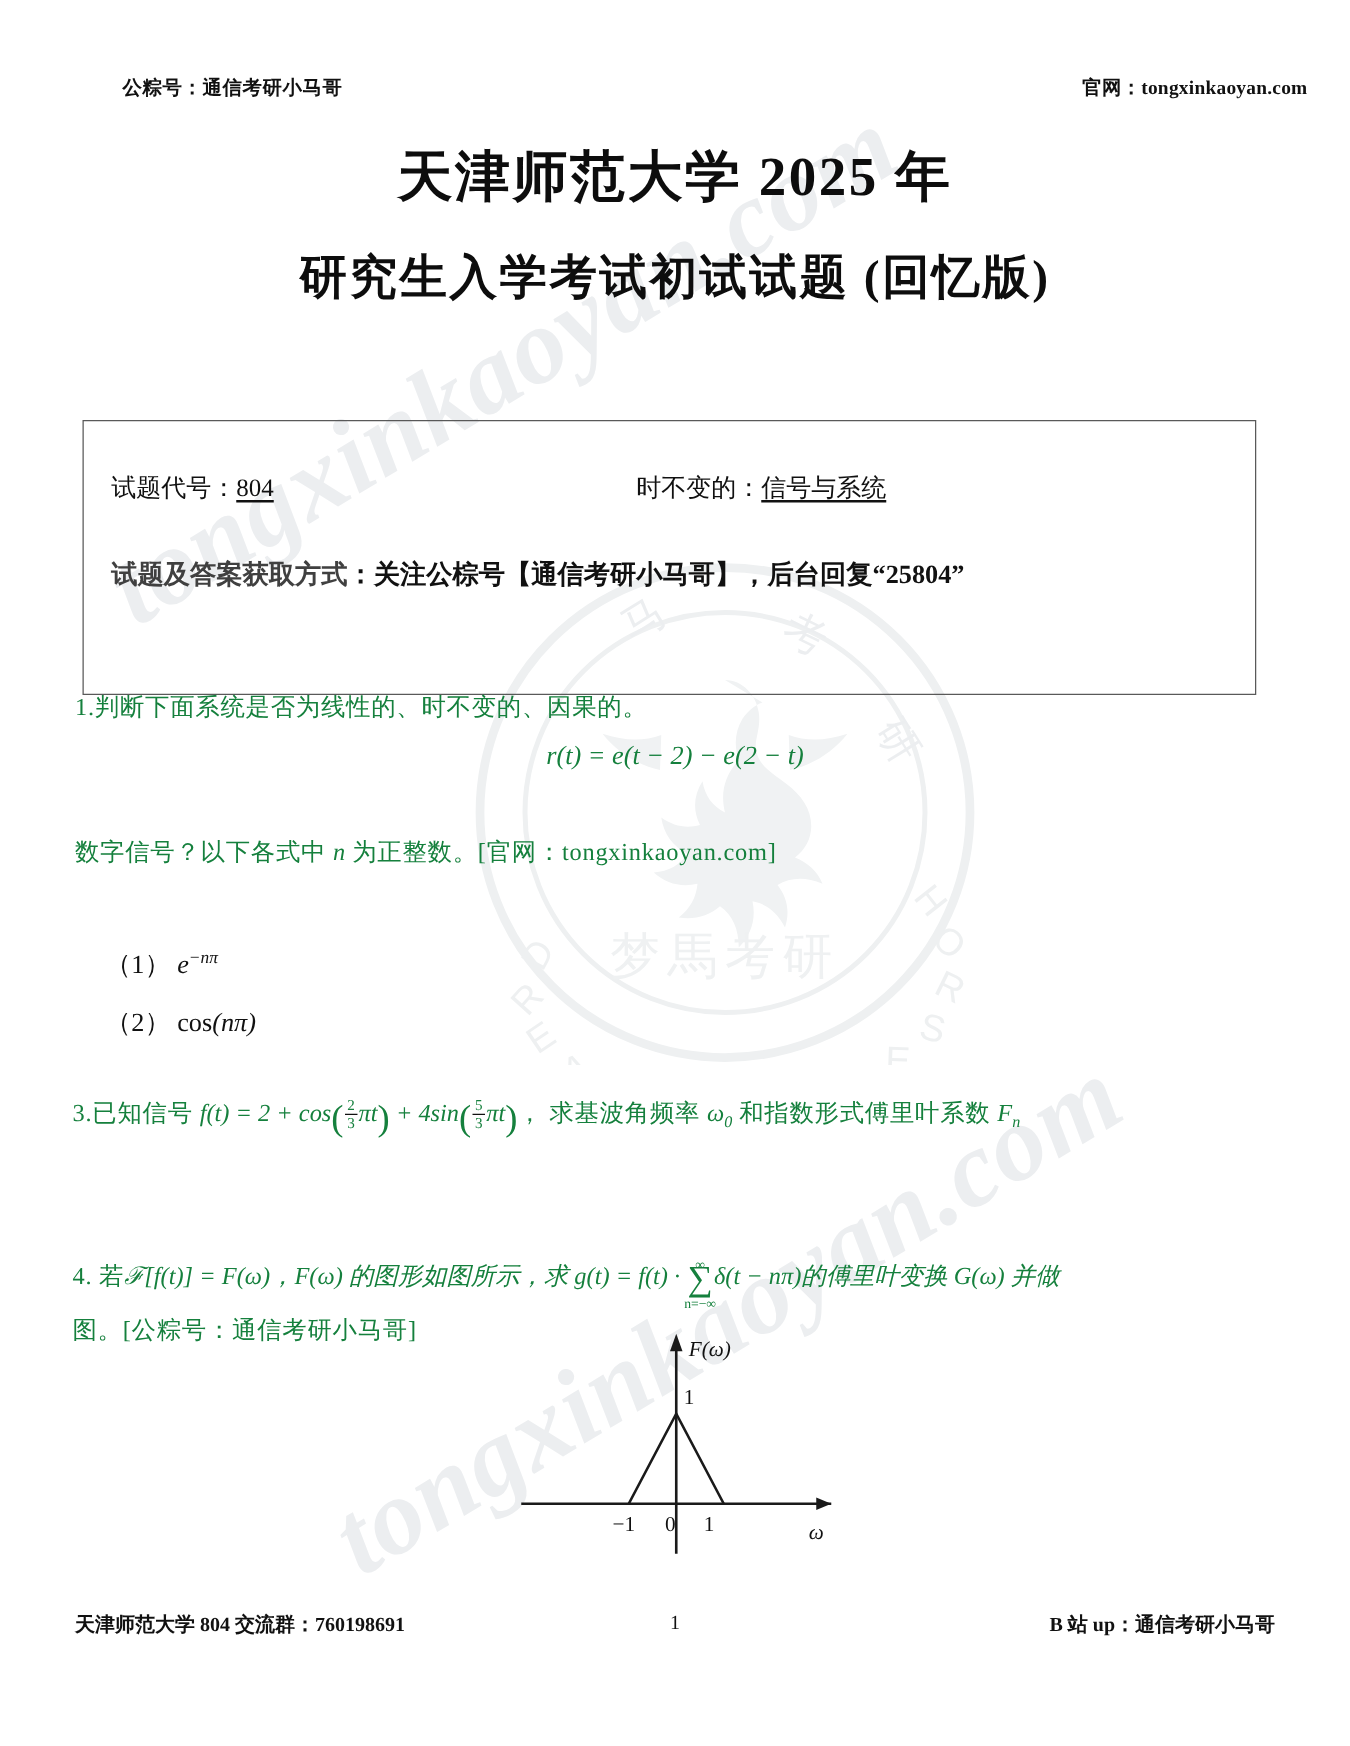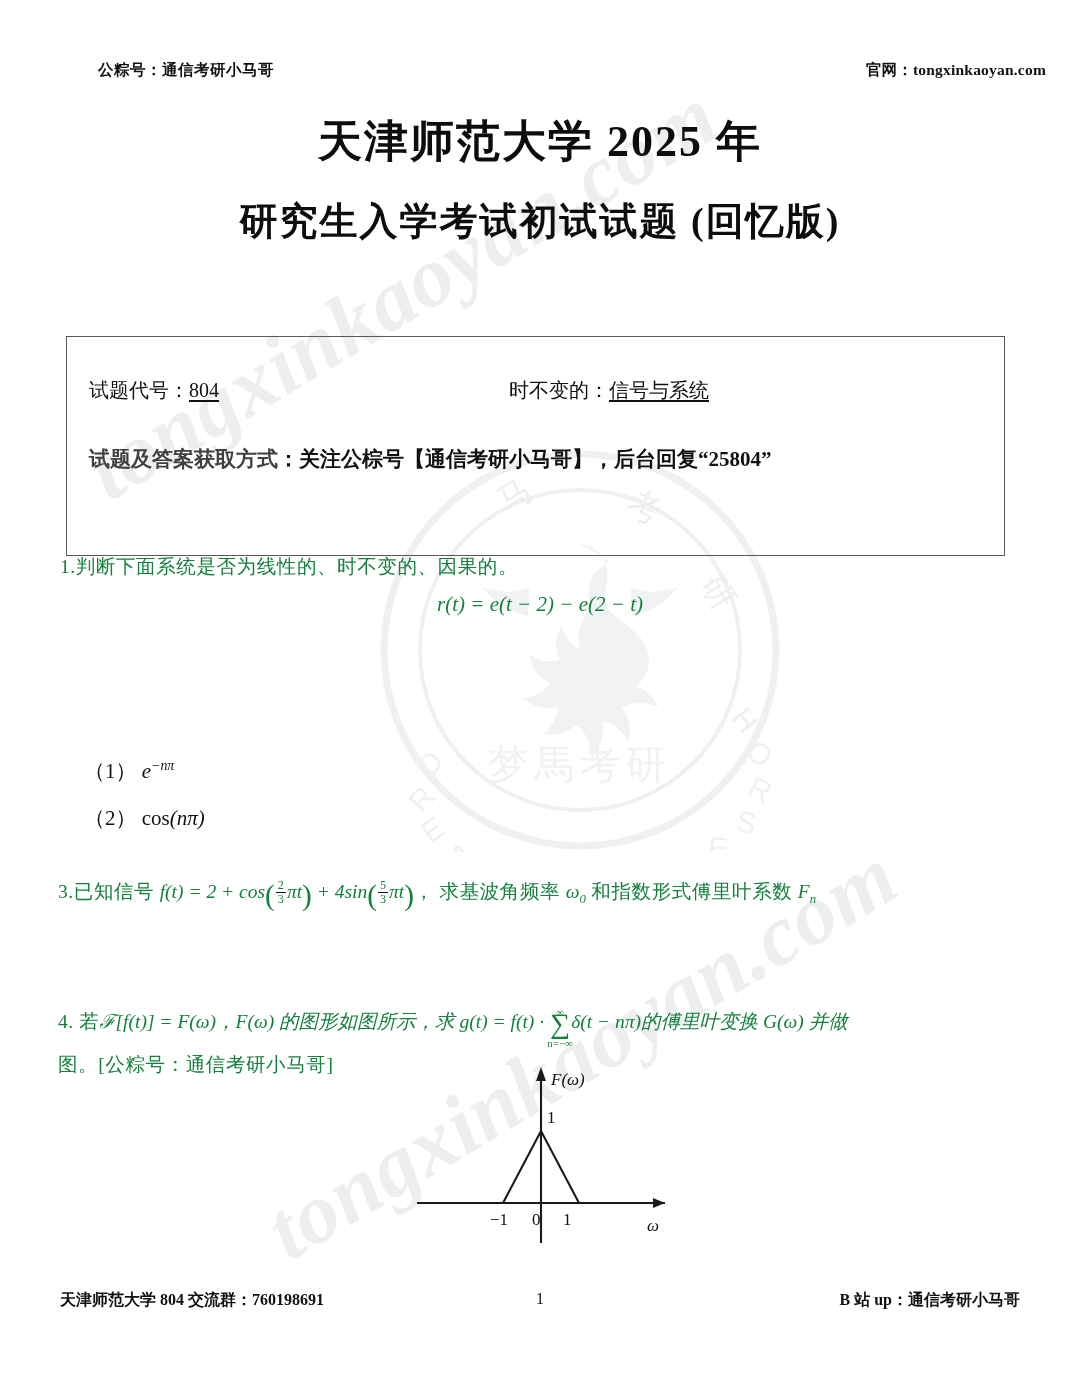--- a/index.html
+++ b/index.html
@@ -179,20 +179,21 @@
     </div>
 
     <div class="q" id="q1">
       <span class="zh">1.判断下面系统是否为线性的、时不变的、因果的。</span>
     </div>
     <div class="q" id="q1-formula">
       <span class="mi">r(t) = e(t − 2) − e(2 − t)</span>
     </div>
 
     <div class="q" id="q2">
+      <span class="l2"><span class="zh">数字信号？以下各式中 </span><span class="mi">n</span><span class="zh"> 为正整数。[官网：tongxinkaoyan.com]</span></span>
     </div>
     <div id="q2-items">
       <div><span>（1）</span>
         <span class="mi">e</span><span class="sup mi">−nπ</span>
       </div>
       <div><span>（2）</span>
         <span class="mr">cos</span><span class="mi">(nπ)</span>
       </div>
     </div>
 

